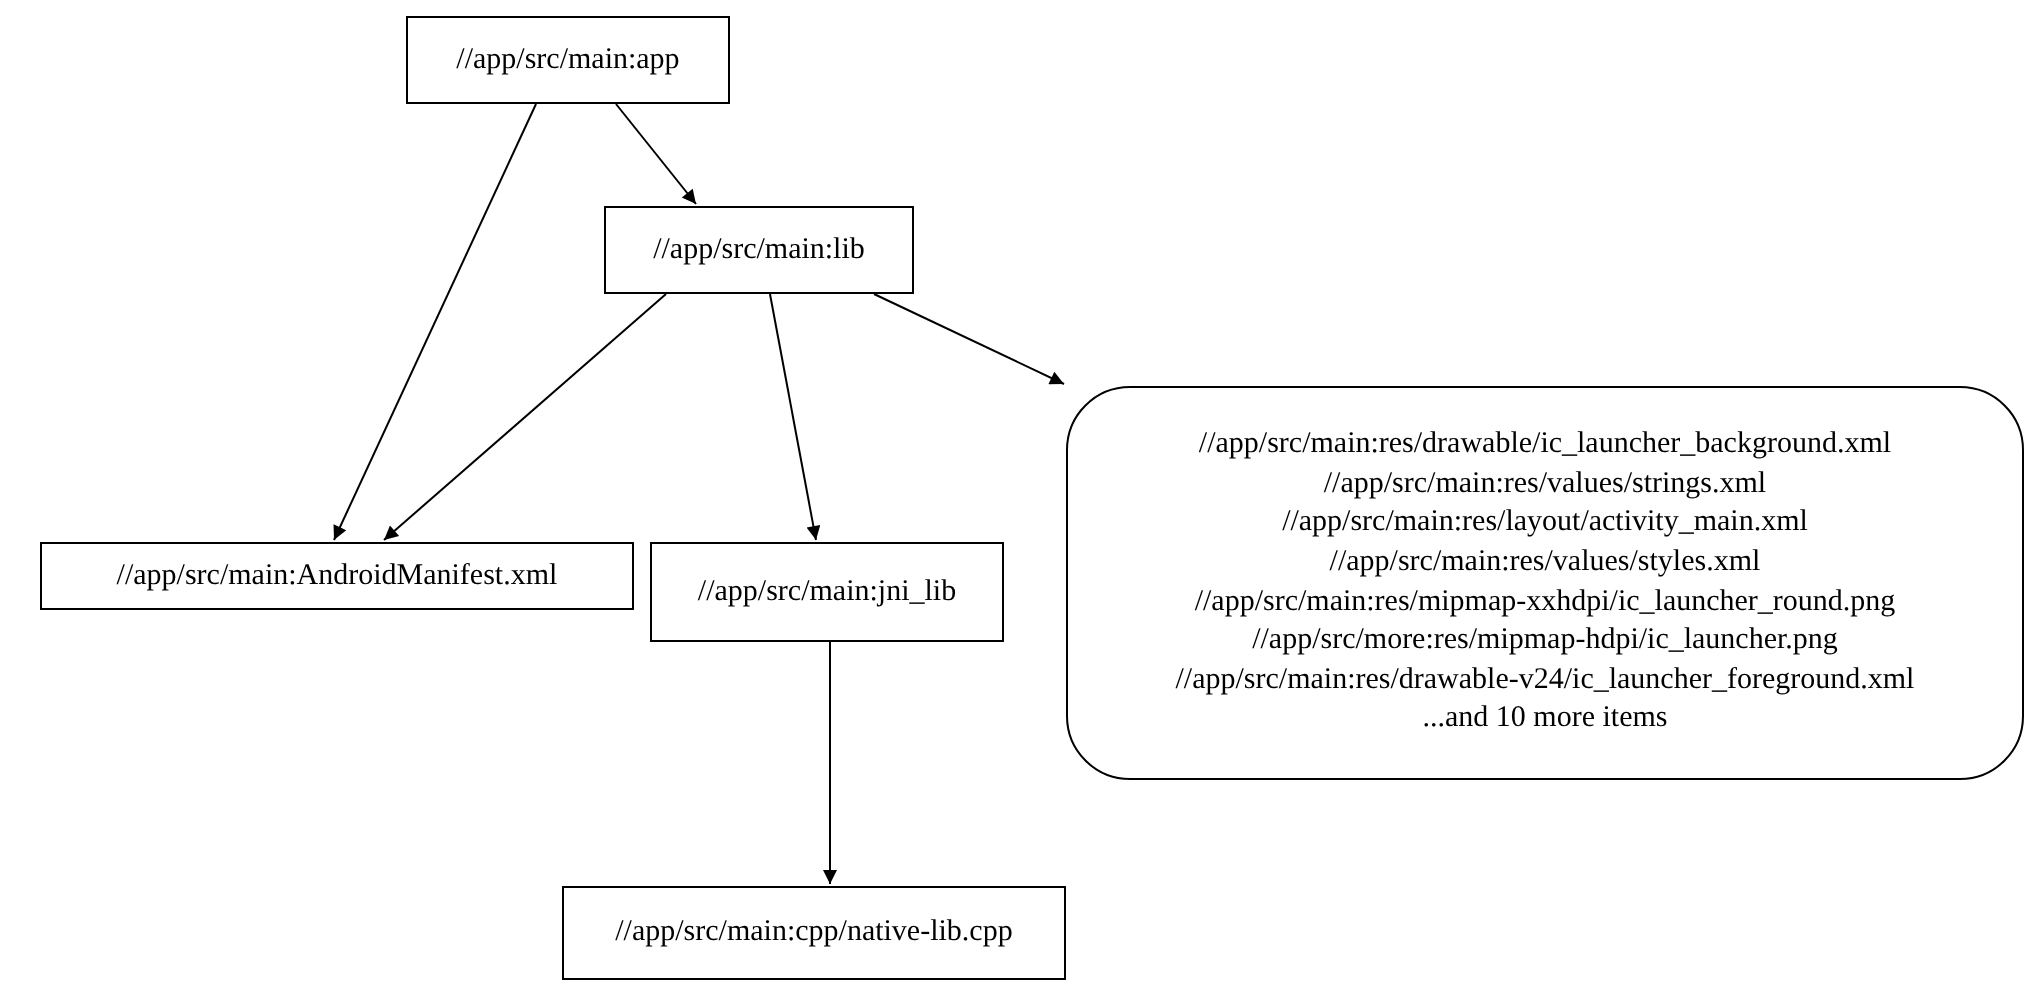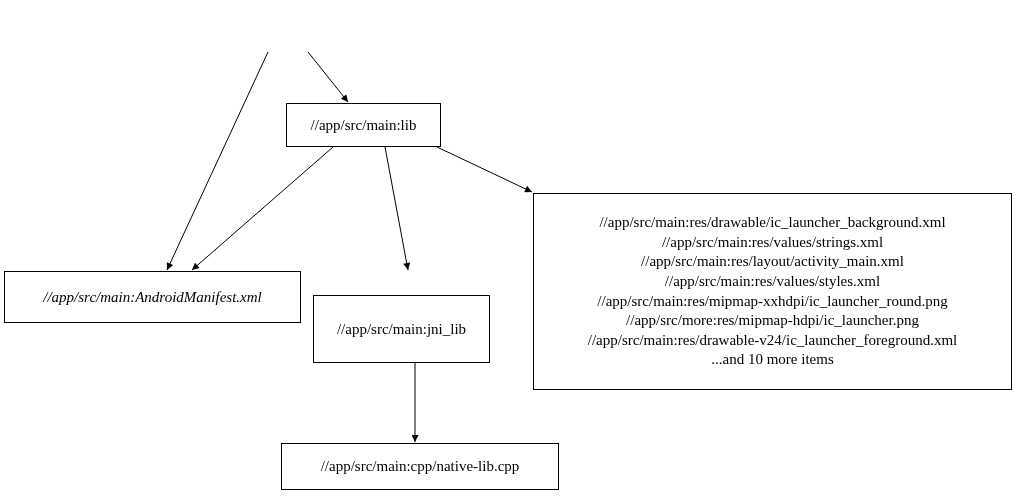--- a/index.html
+++ b/index.html
@@ -36,48 +36,52 @@
     align-items: center;
     justify-content: center;
     font-size: 15px;
     white-space: nowrap;
     text-align: center;
   }
   .node.multiline {
     flex-direction: column;
     line-height: 19.6px;
     font-size: 15px;
+    border-radius: 32px;
   }
   
   #node-app        { left: 203px; top: 8px;   width: 162px; height: 44px; }
-  #node-lib        { left: 286px; top: 103px; width: 155px; height: 44px; }
-  #node-manifest   { left: 4px;   top: 271px; width: 297px; height: 52px; font-style: italic; }
-  #node-jni-lib    { left: 313px; top: 271px; width: 177px; height: 68px; margin-top: 24px; }
+  #node-lib        { left: 302px; top: 103px; width: 155px; height: 44px; }
+  #node-manifest   { left: 20px;   top: 271px; width: 297px; height: 34px; }
+  #node-jni-lib    { left: 325px; top: 271px; width: 177px; height: 50px; }
   #node-resources  { left: 533px; top: 193px; width: 479px; height: 197px; }
-  #node-native-cpp { left: 281px; top: 443px; width: 278px; height: 47px; }
+  #node-native-cpp { left: 281px; top: 443px; width: 252px; height: 47px; }
 </style>
 </head>
 <body>
 
 <div class="canvas">
 
   <svg class="edge-layer" viewBox="0 0 1018 496" xmlns="http://www.w3.org/2000/svg">
     <defs>
       <marker id="arrow" viewBox="0 0 10 10" refX="10" refY="5" markerWidth="10" markerHeight="7" orient="auto" markerUnits="userSpaceOnUse">
         <path d="M0,0 L10,5 L0,10 z" fill="#000000"></path>
       </marker>
     </defs>
     <line x1="308" y1="52" x2="348" y2="102" marker-end="url(#arrow)"></line>
     <line x1="268" y1="52" x2="167" y2="270" marker-end="url(#arrow)"></line>
     <line x1="333" y1="147" x2="192" y2="270" marker-end="url(#arrow)"></line>
     <line x1="385" y1="147" x2="408" y2="270" marker-end="url(#arrow)"></line>
     <line x1="437" y1="147" x2="532" y2="192" marker-end="url(#arrow)"></line>
     <line x1="415" y1="321" x2="415" y2="442" marker-end="url(#arrow)"></line>
   </svg>
 
+  <div class="node" id="node-app">
+    <span>//app/src/main:app</span>
+  </div>
 
   <div class="node" id="node-lib">
     <span>//app/src/main:lib</span>
   </div>
 
   <div class="node" id="node-manifest">
     <span>//app/src/main:AndroidManifest.xml</span>
   </div>
 
   <div class="node" id="node-jni-lib">

